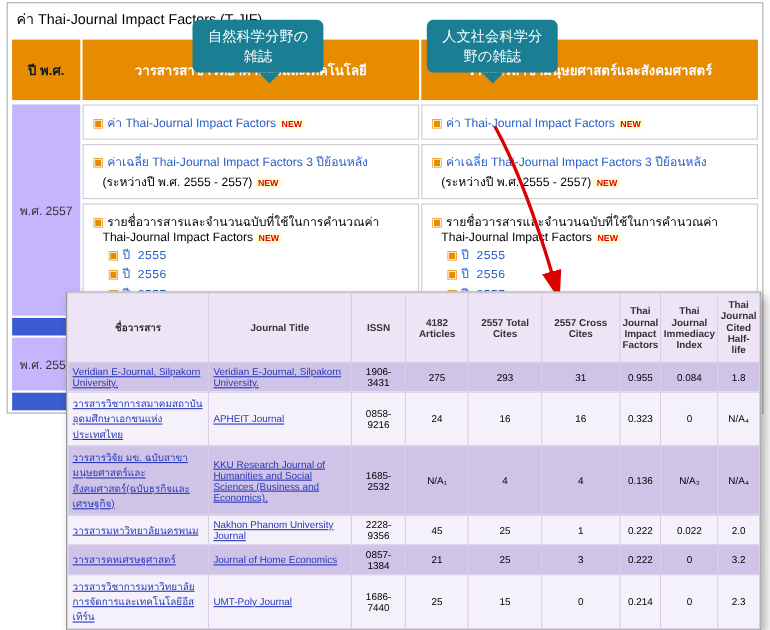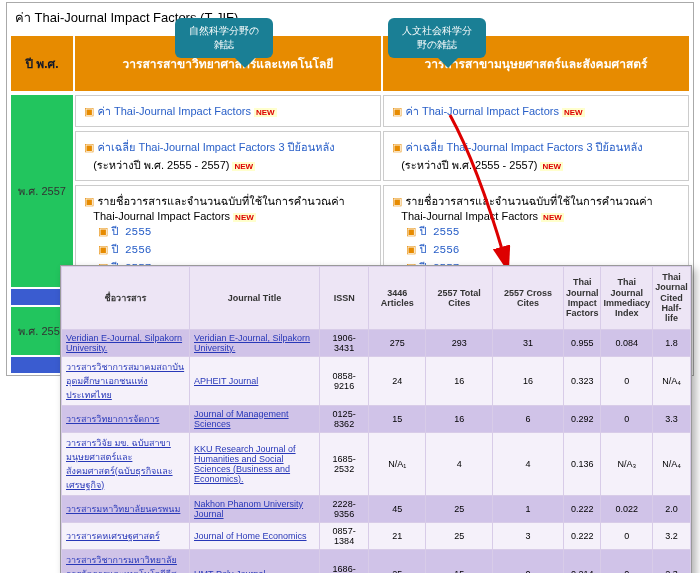--- a/index.html
+++ b/index.html
@@ -1,33 +1,33 @@
 <!DOCTYPE html>
 <html><head>
 <meta charset="utf-8">
 <style>
   * { margin: 0; padding: 0; box-sizing: border-box; }
   body { font-family: Tahoma, Arial, sans-serif; font-size: 11px; background: #fff; width: 700px; height: 573px; overflow: hidden; position: relative; }
   
   .panel1 { position: absolute; top: 2px; left: 6px; width: 688px; border: 1px solid #aaa; background: #fff; }
   .panel1-title { font-size: 13px; color: #000; padding: 4px 8px; }
   
-  .callout { position: absolute; background: #1a7f95; color: #fff; padding: 6px 14px; font-size: 10px; border-radius: 6px; text-align: center; z-index: 10; }
+  .callout { position: absolute; background: #1a7f95; color: #fff; padding: 6px 14px; font-size: 13px; border-radius: 6px; text-align: center; z-index: 10; }
   .callout.c1 { top: 18px; left: 175px; }
   .callout.c2 { top: 18px; left: 388px; }
   .callout-arrow { position: absolute; width: 0; height: 0; border-left: 10px solid transparent; border-right: 10px solid transparent; border-top: 10px solid #1a7f95; }
   .callout.c1 .callout-arrow { bottom: -10px; left: 60px; }
   .callout.c2 .callout-arrow { bottom: -10px; left: 50px; }
   
   .hdr-row { display: flex; margin: 4px; }
   .hdr-year { width: 62px; background: #e78b00; color: #0f172a; font-weight: bold; text-align: center; padding: 18px 4px; font-size: 12px; }
   .hdr-col { flex: 1; background: #e78b00; color: #fff; font-weight: bold; text-align: center; padding: 18px 4px; font-size: 12px; margin-left: 2px; }
   
   .body-row { display: flex; margin: 0 4px 2px 4px; }
-  .body-year { width: 62px; color: #333; text-align: right; padding: 40px 2px; font-size: 11px; display: flex; align-items: center; justify-content: center; background: #22c55e; }
+  .body-year { width: 62px; color: #333; text-align: right; padding: 40px 2px; font-size: 11px; display: flex; align-items: center; justify-content: center; background: #c4b5fd; }
   .body-col { flex: 1; margin-left: 2px; }
   .body-box { border: 1px solid #ccc; padding: 6px 8px; margin-bottom: 4px; background: #fff; font-size: 11px; }
   .body-box a { color: #2a60c8; text-decoration: none; }
   .bullet { color: #e78b00; margin-right: 3px; }
   .new-tag { background: #ffc; color: #d00; font-size: 8px; font-weight: bold; padding: 0 2px; margin-left: 3px; }
   .sub-item { padding-left: 14px; }
   .sub-item a { color: #2a60c8; font-family: Liberation Mono, monospace; }
   
   .blue-strip { background: #3a5cd0; color: #fff; padding: 3px 6px; margin: 2px 4px; height: 16px; }
   
@@ -100,21 +100,21 @@
   <path d="M10,5 Q40,60 68,160" stroke="#d00" stroke-width="3" fill="none" marker-end="url(#ah)"></path>
 </svg>
 
 <div class="panel2">
   <table class="tbl">
     <thead>
         <tr id="thead-row">
           <th style="width: 128px;">ชื่อวารสาร</th>
           <th style="width: 130px;">Journal Title</th>
           <th>ISSN</th>
-          <th>3446 Articles</th>
+          <th>4182 Articles</th>
           <th>2557 Total Cites</th>
           <th>2557 Cross Cites</th>
           <th>Thai<br>Journal<br>Impact<br>Factors</th>
           <th>Thai<br>Journal<br>Immediacy<br>Index</th>
           <th>Thai<br>Journal<br>Cited<br>Half-life</th>
         </tr>
       </thead>
     <tbody id="tbody">
         <tr>
           <td class="lt"><a href="#">Veridian E-Journal, Silpakorn University.</a></td>
@@ -130,31 +130,20 @@
         <tr>
           <td class="lt"><a href="#">วารสารวิชาการสมาคมสถาบันอุดมศึกษาเอกชนแห่งประเทศไทย</a></td>
           <td class="lt"><a href="#">APHEIT Journal</a></td>
           <td>0858-9216</td>
           <td>24</td>
           <td>16</td>
           <td>16</td>
           <td>0.323</td>
           <td>0</td>
           <td>N/A₄</td>
-        </tr>
-        <tr>
-          <td class="lt"><a href="#">วารสารวิทยาการจัดการ</a></td>
-          <td class="lt"><a href="#">Journal of Management Sciences</a></td>
-          <td>0125-8362</td>
-          <td>15</td>
-          <td>16</td>
-          <td>6</td>
-          <td>0.292</td>
-          <td>0</td>
-          <td>3.3</td>
         </tr>
         <tr>
           <td class="lt"><a href="#">วารสารวิจัย มข. ฉบับสาขามนุษยศาสตร์และสังคมศาสตร์(ฉบับธุรกิจและเศรษฐกิจ)</a></td>
           <td class="lt"><a href="#">KKU Research Journal of Humanities and Social Sciences (Business and Economics).</a></td>
           <td>1685-2532</td>
           <td>N/A₁</td>
           <td>4</td>
           <td>4</td>
           <td>0.136</td>
           <td>N/A₃</td>

